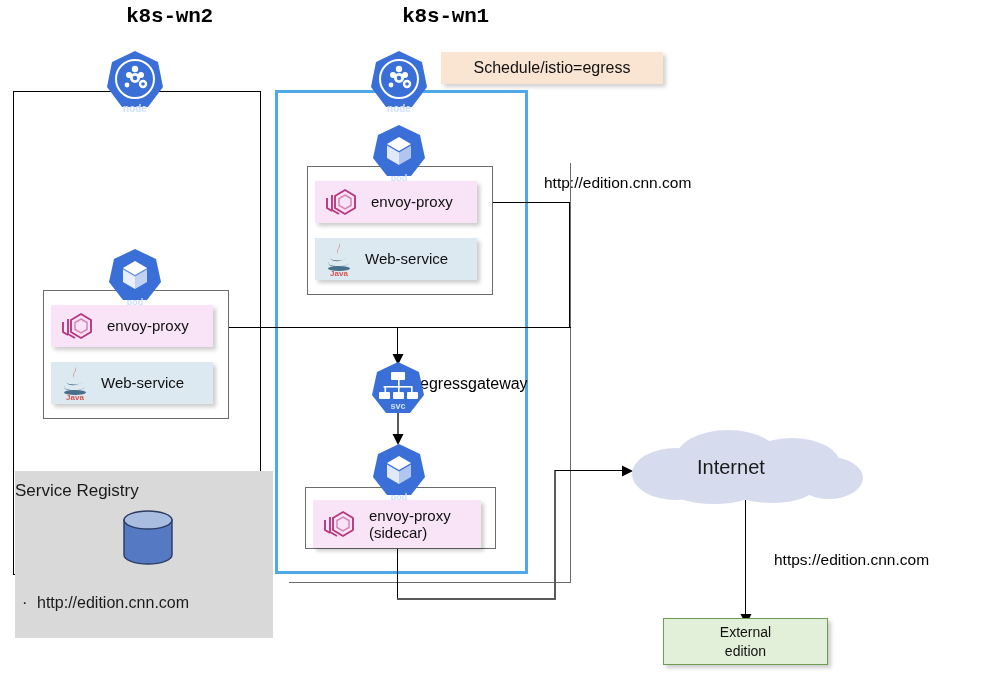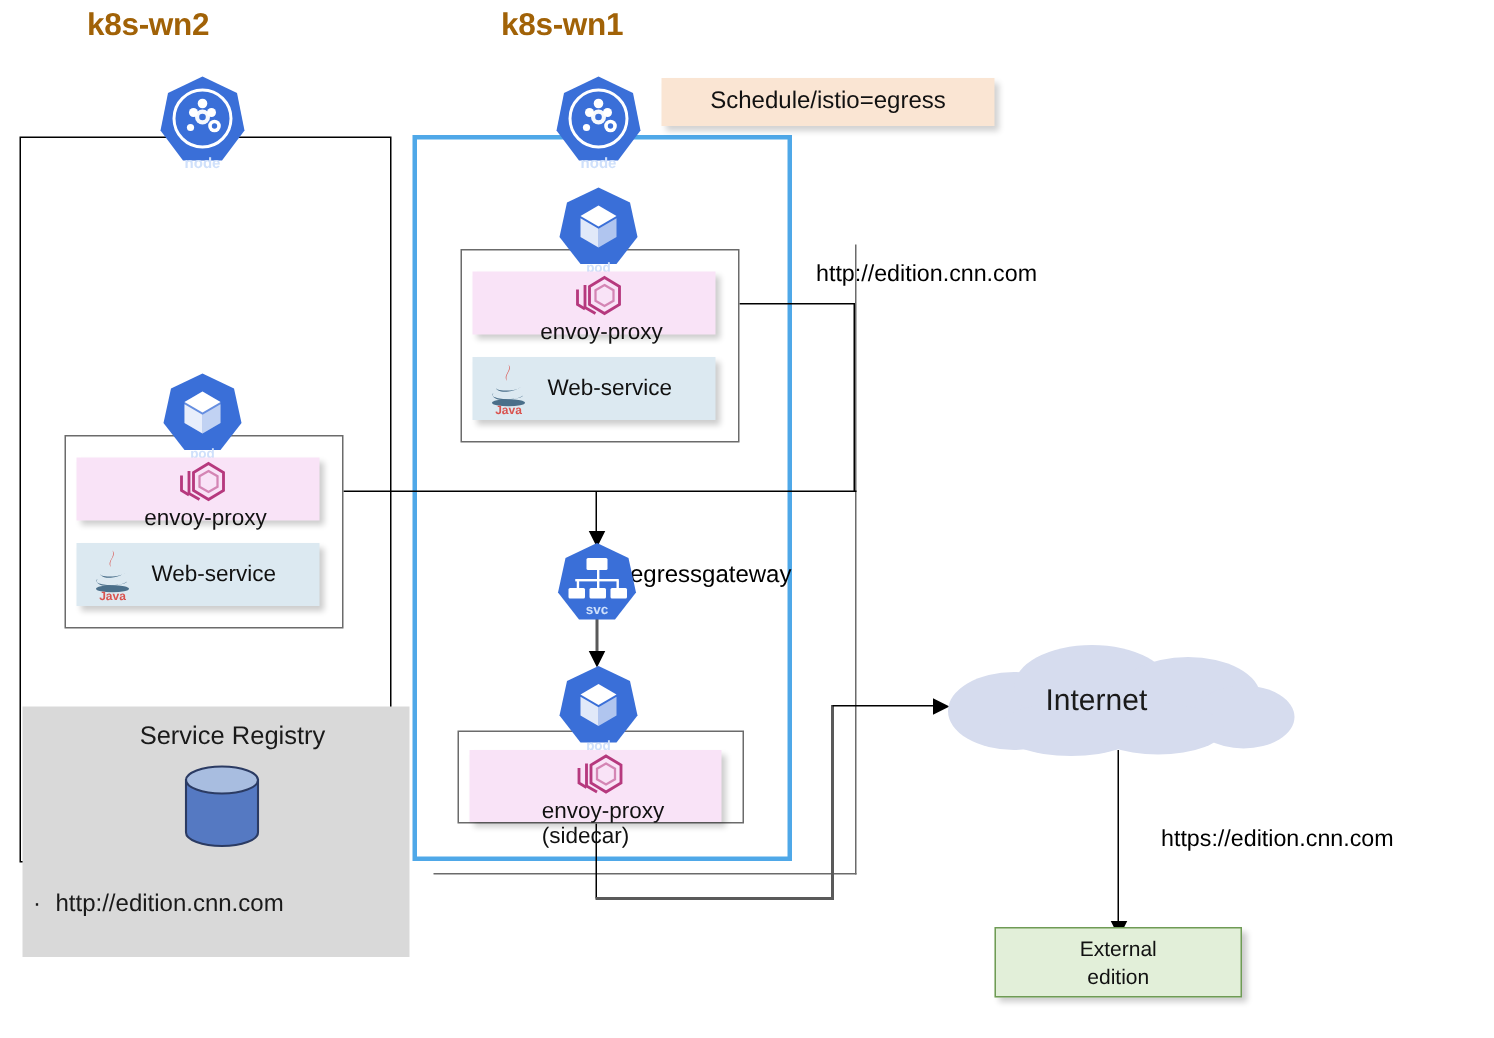--- a/index.html
+++ b/index.html
@@ -2,40 +2,40 @@
 <html><head>
 <meta charset="utf-8">
 <style>
   html,body{margin:0;padding:0;background:#ffffff;}
   body{width:996px;height:692px;position:relative;overflow:hidden;
        font-family:"Liberation Sans", sans-serif;}
   .abs{position:absolute;}
   .mono{font-family:Liberation Sans, sans-serif;}
 
   
-  .node-title{font-size:21px;font-weight:700;color:#a16207;letter-spacing:-0.2px;
-              text-align:left;white-space:nowrap;}
+  .node-title{font-size:21px;font-weight:700;color:#000000;letter-spacing:-0.2px;
+              text-align:right;white-space:nowrap;font-family:Liberation Mono, monospace;}
 
   
   .node-box{border:1.6px solid #000;background:transparent;box-sizing:border-box;}
   .node-box-blue{border:3px solid #4FA8E8;background:transparent;box-sizing:border-box;}
   .outer-frame{border:1.4px solid #6b6b6b;background:transparent;box-sizing:border-box;}
 
   
   .registry{background:#d9d9d9;}
-  .registry-title{font-size:17px;color:#1a1a1a;text-align:center;margin-left:11px;}
+  .registry-title{font-size:17px;color:#1a1a1a;text-align:left;}
   .registry-item{font-size:16px;color:#1a1a1a;white-space:nowrap;}
 
   
   .pod-box{border:1.3px solid #6b6b6b;background:#fff;box-sizing:border-box;}
 
   
   .svc-row{box-sizing:border-box;display:flex;align-items:center;
            box-shadow:3px 3px 4px rgba(0,0,0,0.20);}
-  .svc-envoy{background:#f9e3f7;flex-direction:column;}
+  .svc-envoy{background:#f9e3f7;}
   .svc-java{background:#dce9f1;}
   .svc-label{font-size:15px;color:#111;white-space:pre;line-height:1.15;}
 
   
   .sched-label{background:#fae5d3;color:#111;font-size:16px;
                display:flex;align-items:center;justify-content:center;
                box-shadow:3px 3px 4px rgba(0,0,0,0.18);white-space:nowrap;}
 
   
   .url{font-size:15.5px;color:#000;white-space:nowrap;}

